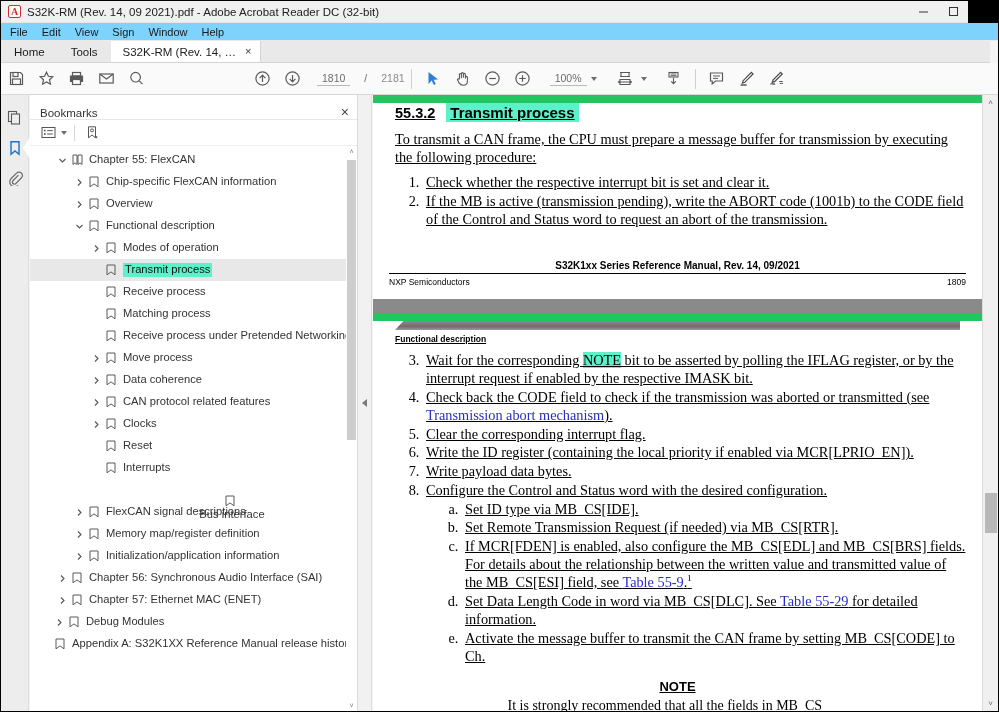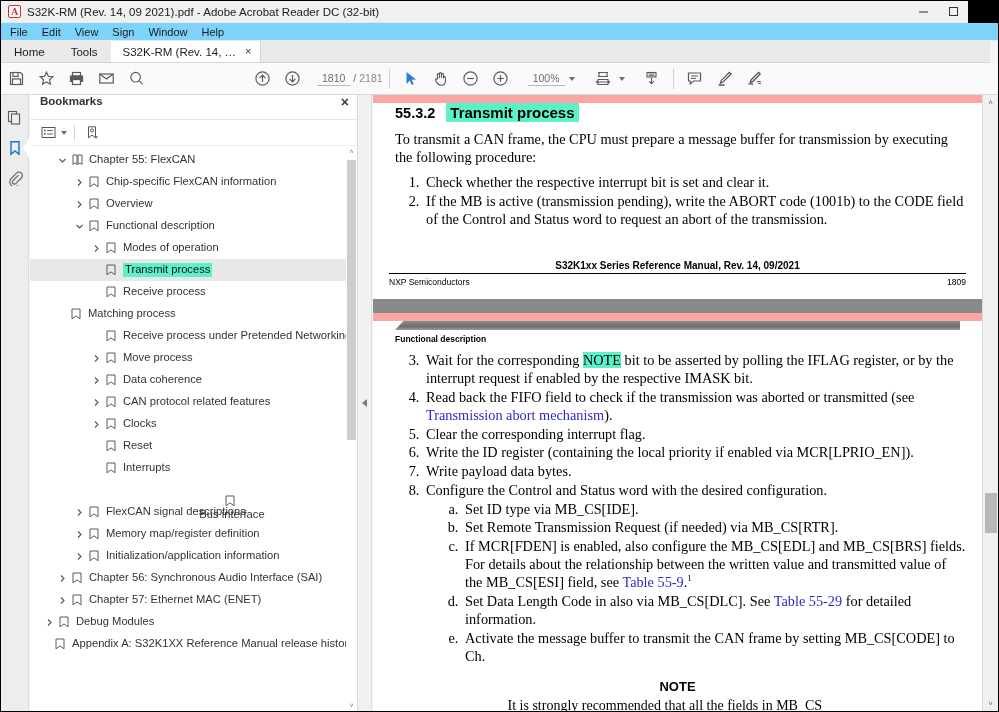--- a/index.html
+++ b/index.html
@@ -90,21 +90,21 @@
   }
   .tb-btn {
     width: 30px; height: 30px;
     display: flex; align-items: center; justify-content: center;
   }
   .tb-btn svg { display: block; }
   .tb-sep {
     width: 1px; height: 20px; background: #cfcfcf; margin: 0 6px;
   }
   .page-box {
-    display: flex; align-items: baseline; gap: 3px;
+    display: flex; align-items: baseline; gap: 14px;
     font-size: 10.5px; color: #6d6d6d; margin-left: 10px;
   }
   .page-num {
     border-bottom: 1px solid #b9b9b9;
     padding: 0 5px 1px 5px;
     color: #6d6d6d; min-width: 28px; text-align: center;
   }
   .page-total { color: #8a8a8a; }
   .zoom-box {
     display: flex; align-items: center; gap: 4px; margin-left: 12px;
@@ -142,24 +142,23 @@
   }
 
   
   .bm-panel {
     position: absolute; top: 94px; left: 29px; width: 328px; bottom: 0;
     background: #fff;
     border-right: 1px solid #d9d9d9;
     display: flex; flex-direction: column;
   }
   .bm-header {
-    height: 25px; display: flex; align-items: flex-start;
+    height: 25px; display: flex; align-items: flex-end;
     padding: 0 8px 0 10px;
     border-bottom: 1px solid #e7e7e7;
-    font-weight: bold;
   }
   .bm-title { font-size: 11.5px; color: #333; }
   .bm-close { margin-left: auto; font-size: 14px; color: #444; line-height: 1; }
   .bm-toolbar {
     height: 26px; display: flex; align-items: center;
     padding-left: 8px; gap: 2px;
     border-bottom: 1px solid #eee;
   }
   .bm-tb-btn {
     height: 22px; display: flex; align-items: center; justify-content: center;
@@ -232,22 +231,23 @@
   .doc-scroll .sb-arrow {
     height: 15px; display: flex; align-items: center; justify-content: center;
     font-size: 8px; color: #666;
   }
   .doc-thumb {
     position: absolute; left: 2px; width: 12px;
     background: #b8b8b8;
   }
   .pages {
     position: absolute; top: 0; left: 0; right: 16px; bottom: 0;
-    background: #fca5a5;
+    background: #22c55e;
     overflow: hidden;
+    text-decoration: underline;
   }
   .page {
     background: #fff;
     position: relative;
     padding: 0 16px;
   }
   .page.p1 { height: 196px; }
   .page-gap { height: 14px; background: #8a8a8a; }
   .page.p2 { height: 500px; }
   .sec-head {
@@ -614,21 +614,21 @@
           </div>
           <div class="bm-row" style="padding-left: 59px;">
             <span class="twisty"></span>
             <span class="bm-icon">
               <svg width="10" height="12" viewBox="0 0 10 12" fill="none" stroke="#5a5a5a" stroke-width="1">
                 <path d="M1 1h8v9.8L5 7.9 1 10.8z"></path>
               </svg>
             </span>
             <span class="bm-label">Receive process</span>
           </div>
-          <div class="bm-row" style="padding-left: 24px;">
+          <div class="bm-row" style="padding-left: 59px;">
             <span class="twisty"></span>
             <span class="bm-icon">
               <svg width="10" height="12" viewBox="0 0 10 12" fill="none" stroke="#5a5a5a" stroke-width="1">
                 <path d="M1 1h8v9.8L5 7.9 1 10.8z"></path>
               </svg>
             </span>
             <span class="bm-label">Matching process</span>
           </div>
           <div class="bm-row" style="padding-left: 59px;">
             <span class="twisty"></span>
@@ -776,21 +776,21 @@
                 <path d="M3 1.5l3 3-3 3"></path>
               </svg>
             </span>
             <span class="bm-icon">
               <svg width="10" height="12" viewBox="0 0 10 12" fill="none" stroke="#5a5a5a" stroke-width="1">
                 <path d="M1 1h8v9.8L5 7.9 1 10.8z"></path>
               </svg>
             </span>
             <span class="bm-label">Chapter 57: Ethernet MAC (ENET)</span>
           </div>
-          <div class="bm-row" style="padding-left: 12px;">
+          <div class="bm-row" style="padding-left: 22px;">
             <span class="twisty">
               <svg width="9" height="9" viewBox="0 0 9 9" fill="none" stroke="#555" stroke-width="1.1">
                 <path d="M3 1.5l3 3-3 3"></path>
               </svg>
             </span>
             <span class="bm-icon">
               <svg width="10" height="12" viewBox="0 0 10 12" fill="none" stroke="#5a5a5a" stroke-width="1">
                 <path d="M1 1h8v9.8L5 7.9 1 10.8z"></path>
               </svg>
             </span>
@@ -846,35 +846,35 @@
 
       <div class="page p2">
         <div class="p2-header-bar"></div>
         <div class="p2-header-text">Functional description</div>
 
         <ol class="num" start="3">
           <li>
             <span>Wait for the corresponding </span><span class="pdf-hl">NOTE</span><span> bit to be asserted by polling the IFLAG register, or by the interrupt request if enabled by the respective IMASK bit.</span>
           </li>
           <li>
-            <span>Read back the FIFO field to check if the transmission was aborted or transmitted (see </span><span class="pdf-link">Transmission abort mechanism</span><span>).</span>
+            <span>Check back the CODE field to check if the transmission was aborted or transmitted (see </span><span class="pdf-link">Transmission abort mechanism</span><span>).</span>
           </li>
           <li>Clear the corresponding interrupt flag.</li>
           <li>Write the ID register (containing the local priority if enabled via MCR[LPRIO_EN]).</li>
           <li>Write payload data bytes.</li>
           <li>
             <span>Configure the Control and Status word with the desired configuration.</span>
             <ol class="alpha">
               <li>Set ID type via MB_CS[IDE].</li>
               <li>Set Remote Transmission Request (if needed) via MB_CS[RTR].</li>
               <li>
                 <span>If MCR[FDEN] is enabled, also configure the MB_CS[EDL] and MB_CS[BRS] fields. For details about the relationship between the written value and transmitted value of the MB_CS[ESI] field, see </span><span class="pdf-link">Table 55-9</span><span>.</span><span class="sup">1</span>
               </li>
               <li>
-                <span>Set Data Length Code in also via MB_CS[DLC]. See </span><span class="pdf-link">Table 55-29</span><span> for detailed information.</span>
+                <span>Set Data Length Code in word via MB_CS[DLC]. See </span><span class="pdf-link">Table 55-29</span><span> for detailed information.</span>
               </li>
               <li>Activate the message buffer to transmit the CAN frame by setting MB_CS[CODE] to Ch.</li>
             </ol>
           </li>
         </ol>
 
         <div class="note-title">NOTE</div>
         <div class="note-body">
           <div>It is strongly recommended that all the fields in MB_CS word</div>
 

